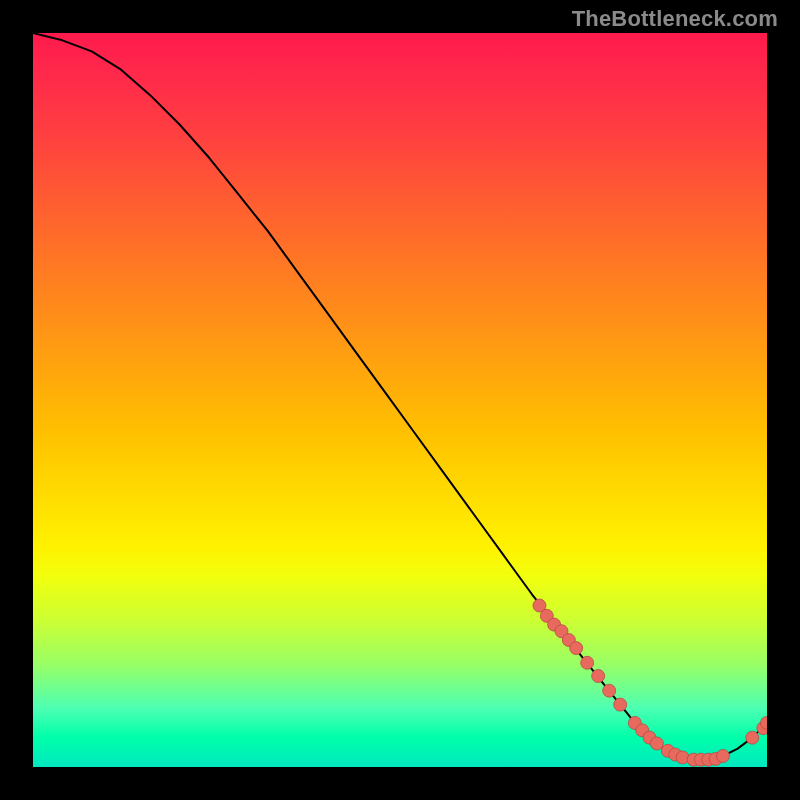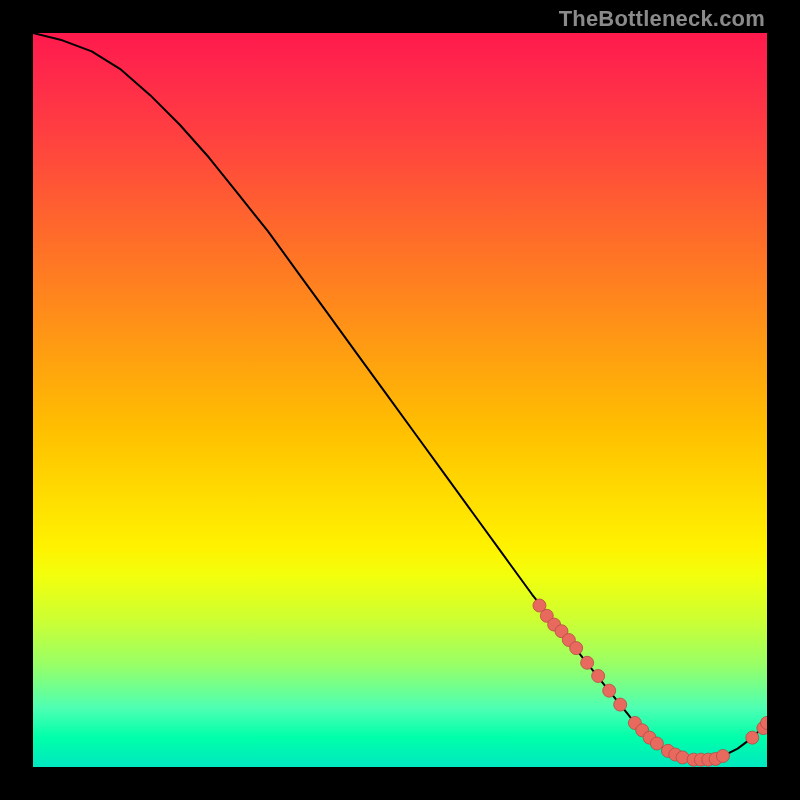--- a/index.html
+++ b/index.html
@@ -49,21 +49,21 @@
     stroke-linecap: round;
   }
   .dot {
     fill: #e86a5f;
     stroke: #b84a42;
     stroke-width: 0.8;
   }
   .watermark {
     position: absolute;
     top: 6px;
-    right: 35px;
+    right: 22px;
     font-family: Arial, Helvetica, sans-serif;
     font-size: 22px;
     font-weight: 600;
     color: #8a8a8a;
     letter-spacing: 0.2px;
     user-select: none;
   }
 </style>
 </head>
 <body>

